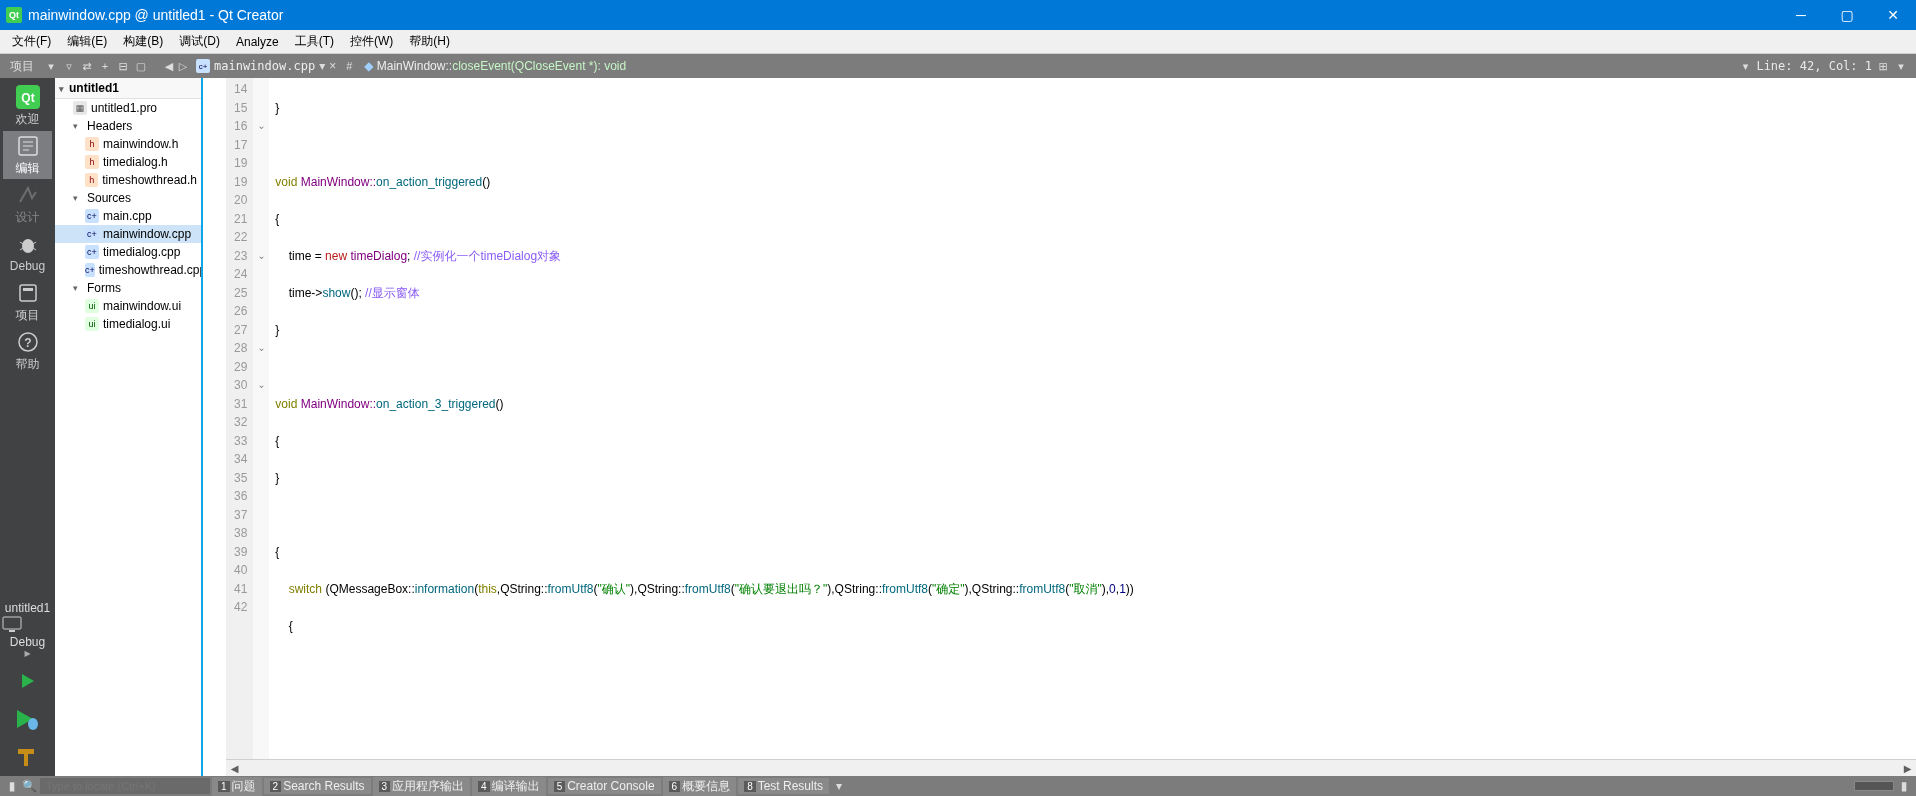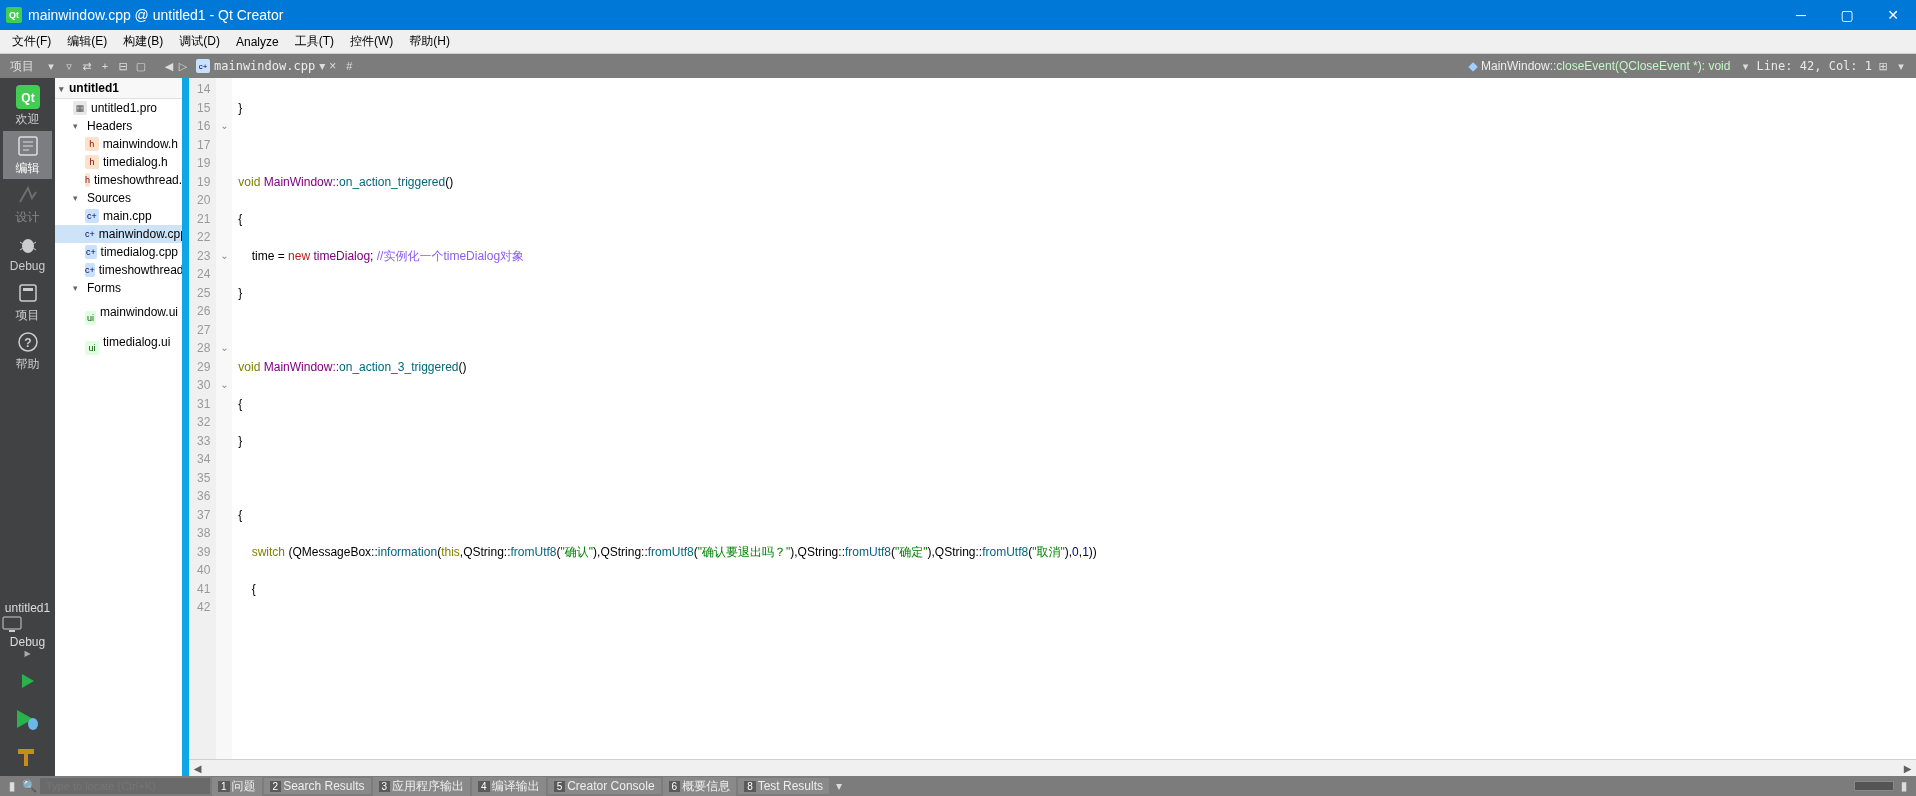--- a/index.html
+++ b/index.html
@@ -11,46 +11,46 @@
 .titlebar .win-btn { width:46px; height:30px; display:flex; align-items:center; justify-content:center; cursor:pointer; color:#fff; font-size:14px; }
 .menubar { height:24px; background:#f0f0f0; display:flex; align-items:center; padding:0 4px; border-bottom:1px solid #d0d0d0; }
 .menubar .menu-item { padding:3px 8px; cursor:pointer; }
 .toolbar2 { height:24px; background:#7c7c7c; display:flex; align-items:center; color:#eee; }
 .toolbar2 .left { display:flex; align-items:center; padding:0 4px; gap:4px; }
 .toolbar2 .file-tab { display:flex; align-items:center; gap:4px; background:#7c7c7c; padding:0 6px; height:24px; }
 .toolbar2 .file-tab .cpp-icon { width:14px; height:14px; background:#c8e1ff; border-radius:2px; display:flex; align-items:center; justify-content:center; font-size:8px; color:#005; }
 .toolbar2 .file-tab .name { font-family:Consolas,monospace; }
 .toolbar2 .file-tab .dd { color:#ddd; }
 .toolbar2 .right { display:flex; align-items:center; gap:4px; padding-right:8px; }
-.toolbar2 .crumb { flex:1; padding:0 8px; font-family:Consolas,monospace; color:#c6f6c6;text-align:right; }
+.toolbar2 .crumb { flex:1; padding:0 8px; font-family:Consolas,monospace; color:#c6f6c6; }
 .toolbar2 .crumb .sym { color:#eee; }
 .toolbar2 .line-col { font-family:Consolas,monospace; font-size:12px; color:#e8e8e8; }
 .proj-label { color:#ddd; padding:0 6px; }
 .tb-ic { width:14px; height:14px; display:flex; align-items:center; justify-content:center; color:#ddd; cursor:pointer; font-size:11px; }
 .main { flex:1; display:flex; min-height:0; }
 .leftbar { width:55px; background:#404244; display:flex; flex-direction:column; align-items:center; padding-top:4px; }
 .leftbar .mode { width:49px; height:48px; display:flex; flex-direction:column; align-items:center; justify-content:center; color:#ccc; cursor:pointer; font-size:11px; gap:2px; margin-bottom:1px; }
 .leftbar .mode.active { background:#7b7d80; color:#fff; }
 .leftbar .mode .ic { width:24px; height:24px; display:flex; align-items:center; justify-content:center; }
 .leftbar .spacer { flex:1; }
 .leftbar .target { width:55px; color:#ddd; font-size:11px; text-align:center; padding:4px 0; }
 .leftbar .run-btn { width:30px; height:30px; display:flex; align-items:center; justify-content:center; margin:4px 0; cursor:pointer; }
-.sidebar { width:134px; background:#fff; border-right:7px solid #0ea5e9; display:flex; flex-direction:column; overflow:auto; }
+.sidebar { width:148px; background:#fff; border-right:2px solid #0ea5e9; display:flex; flex-direction:column; overflow:auto; }
 .sidebar .proj-root { padding:3px 4px; font-weight:bold; background:#f8f8f8; border-bottom:1px solid #e0e0e0; }
 .sidebar .tree-item { padding:2px 4px 2px 8px; display:flex; align-items:center; gap:4px; cursor:pointer; white-space:nowrap; }
 .sidebar .tree-item.indent1 { padding-left:18px; }
 .sidebar .tree-item.indent2 { padding-left:30px; }
 .sidebar .tree-item.selected { background:#cde3f8; }
 .sidebar .arrow { width:10px; display:inline-block; color:#666; font-size:9px; }
 .sidebar .fico { width:14px; height:14px; display:flex; align-items:center; justify-content:center; font-size:9px; border-radius:2px; }
 .fico.pro { background:#e8e8e8; color:#555; }
 .fico.h { background:#ffe1c8; color:#800; }
 .fico.cpp { background:#c8e1ff; color:#005; }
-.fico.ui { background:#e0ffe0; color:#050;margin-top:12px; }
-.editor-area { flex:1; display:flex; flex-direction:column; min-width:0; }
+.fico.ui { background:#e0ffe0; color:#050; }
+.editor-area { flex:1; display:flex; flex-direction:column; min-width:0;padding-left:23px; }
 .editor { flex:1; display:flex; background:#fff; font-family:Consolas,"Courier New",monospace; font-size:13px; line-height:18.5px; overflow:hidden; }
 .gutter { background:#f0f0f0; color:#999; text-align:right; padding:2px 6px 0 8px; user-select:none; }
 .gutter .ln { height:18.5px; }
 .fold-col { width:16px; background:#f8f8f8; padding-top:2px; }
 .fold-col .fm { height:18.5px; color:#888; text-align:center; font-size:10px; cursor:pointer; }
 .code { flex:1; padding:2px 0 0 6px; white-space:pre; position:relative; overflow-x:auto; }
 .code .row { height:18.5px; }
 .kw { color:#808000; }
 .ty { color:#800080; }
 .fn { color:#00677c; }
@@ -333,20 +333,21 @@
           <div class="fm"></div>
           <div class="fm"></div>
           <div class="fm"></div>
       </div>
       <div class="code">
 <div class="row">}</div>
 <div class="row"></div>
 <div class="row"><span class="kw">void</span><span class="ty"> MainWindow::</span><span class="fn">on_action_triggered</span><span>()</span></div>
 <div class="row">{</div>
 <div class="row"><span>    time = </span><span class="newkw">new</span><span class="ty"> timeDialog</span><span>; </span><span class="cm">//实例化一个timeDialog对象</span></div>
+<div class="row"><span>    time-&gt;</span><span class="fn">show</span><span>(); </span><span class="cm">//显示窗体</span></div>
 <div class="row">}</div>
 <div class="row"></div>
 <div class="row"><span class="kw">void</span><span class="ty"> MainWindow::</span><span class="fn">on_action_3_triggered</span><span>()</span></div>
 <div class="row">{</div>
 <div class="row">}</div>
 <div class="row"></div>
 <div class="row">{</div>
 <div class="row"><span>    </span><span class="kw">switch</span><span> (QMessageBox::</span><span class="fn">information</span><span>(</span><span class="kw">this</span><span>,QString::</span><span class="fn">fromUtf8</span><span>(</span><span class="str">"确认"</span><span>),QString::</span><span class="fn">fromUtf8</span><span>(</span><span class="str">"确认要退出吗？"</span><span>),QString::</span><span class="fn">fromUtf8</span><span>(</span><span class="str">"确定"</span><span>),QString::</span><span class="fn">fromUtf8</span><span>(</span><span class="str">"取消"</span><span>),</span><span class="num">0</span><span>,</span><span class="num">1</span><span>))</span></div>
 <div class="row">    {</div>
 

